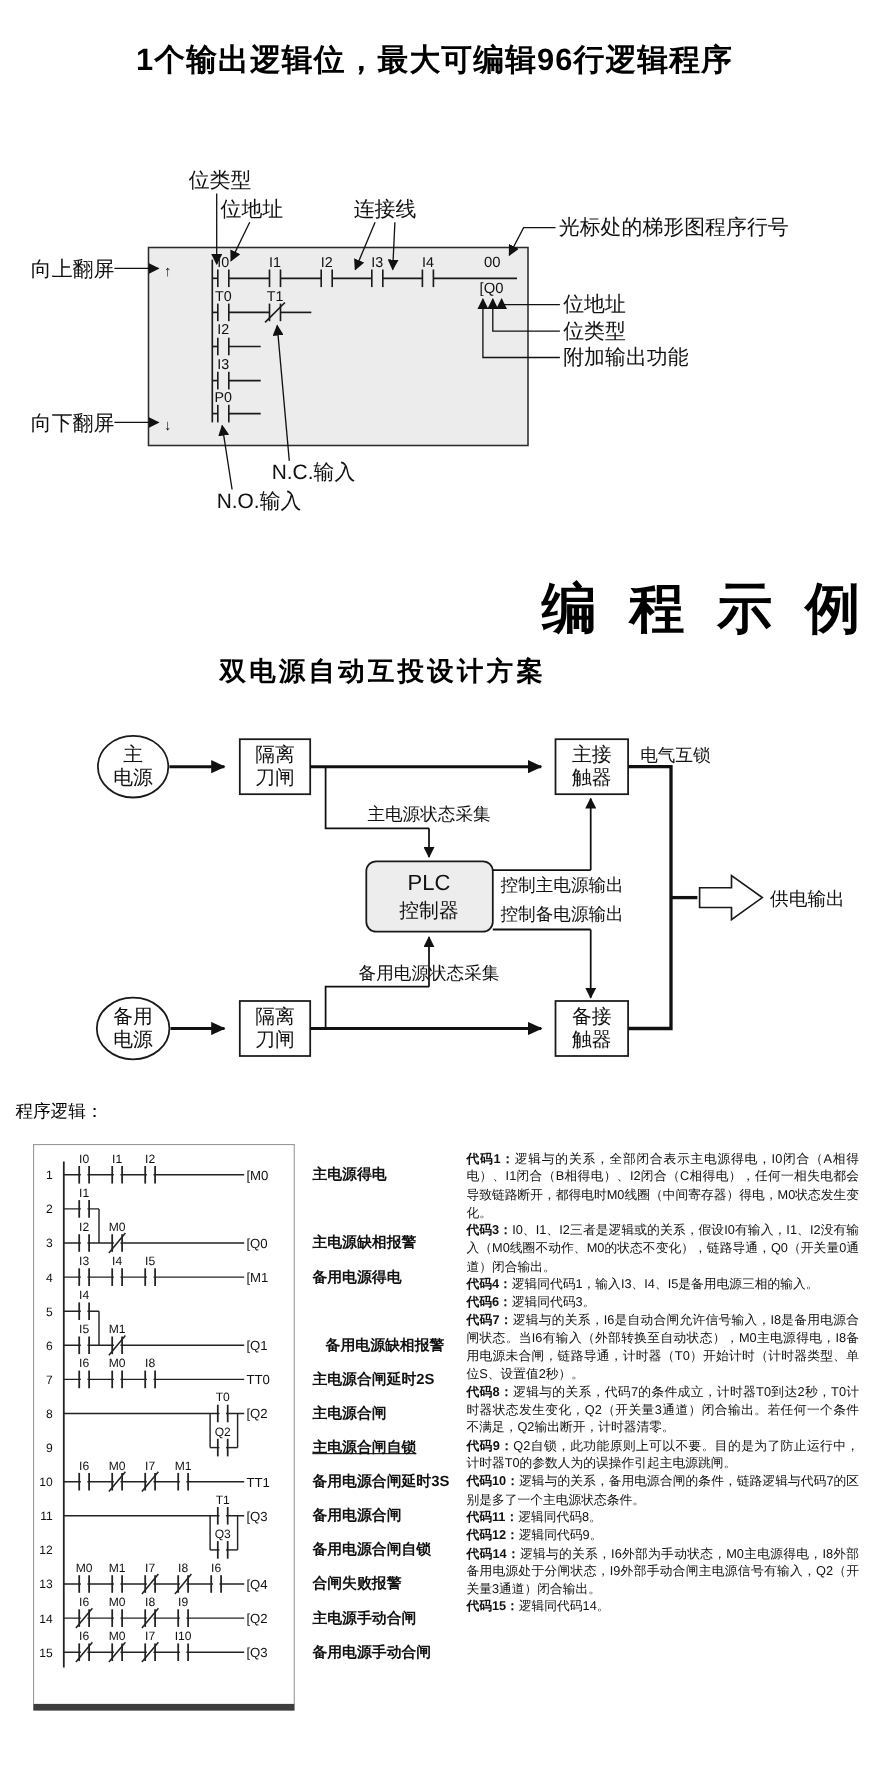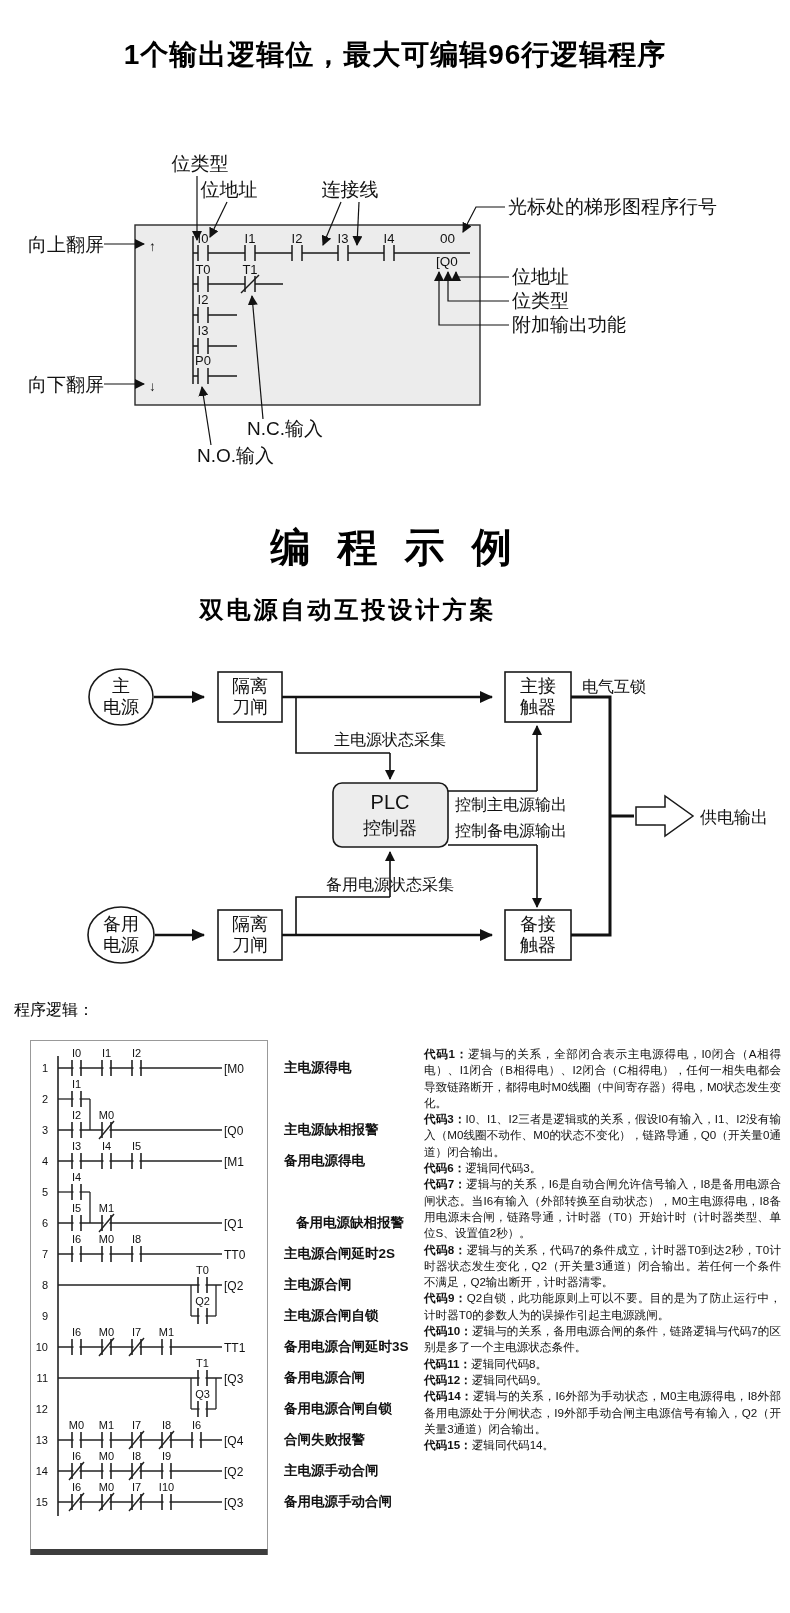--- a/index.html
+++ b/index.html
@@ -6,22 +6,22 @@
   html,body { background:#fff; }
   body {
     width:790px; height:1613px; position:relative; overflow:hidden;
     color:#111; font-family:"Liberation Sans", sans-serif;
   }
   .hdr {
     position:absolute; top:30px; left:0; width:790px; text-align:center;
     font-weight:bold; font-size:28px; line-height:49px; letter-spacing:1px; color:#000;
   }
   .ex-title {
-    position:absolute; top:520px; left:0; width:790px; text-align:center;
-    font-size:40px; font-weight:bold; letter-spacing:8px; color:#000;
+    position:absolute; top:520px; left:0; width:790px; text-align:right;
+    font-size:50px; font-weight:bold; letter-spacing:8px; color:#000;
   }
   .ex-sub {
     position:absolute; top:594px; left:0; width:696px; text-align:center;
     font-size:24px; font-weight:bold; letter-spacing:3px; color:#000;
   }
   .prog-h { position:absolute; left:14px; top:1000px; font-size:16px; color:#000; }
   svg text { fill:#111; font-family:"Liberation Sans", sans-serif; }
   .t19 { font-size:19px; } .t16 { font-size:16px; } .t17 { font-size:17px; }
   .t18 { font-size:18px; } .t20 { font-size:20px; }
   .t13 { font-size:13px; } .t14 { font-size:13.5px; }
@@ -438,32 +438,33 @@
     </g>
 </svg>
 
 <div style="position:absolute;left:284px;top:1040px;width:140px;height:520px;">
     <div class="rung-label" style="top: 19px;">主电源得电</div>
     <div class="rung-label" style="top: 81px;">主电源缺相报警</div>
     <div class="rung-label" style="top: 112px;">备用电源得电</div>
     <div class="rung-label" style="top: 174px; margin-left: 12px;">备用电源缺相报警</div>
     <div class="rung-label" style="top: 205px;">主电源合闸延时2S</div>
     <div class="rung-label" style="top: 236px;">主电源合闸</div>
-    <div class="rung-label" style="top: 267px;">主电源合闸自锁</div>
+    <div class="rung-label" style="top: 267px; text-decoration: underline;">主电源合闸自锁</div>
     <div class="rung-label" style="top: 298px;">备用电源合闸延时3S</div>
     <div class="rung-label" style="top: 329px;">备用电源合闸</div>
     <div class="rung-label" style="top: 360px;">备用电源合闸自锁</div>
     <div class="rung-label" style="top: 391px; text-align: center;">合闸失败报警</div>
     <div class="rung-label" style="top: 422px;">主电源手动合闸</div>
     <div class="rung-label" style="top: 453px;">备用电源手动合闸</div>
   </div>
 
 <div id="codes" style="position:absolute;left:424px;top:1046px;width:357px;">
     <p><b>代码1：</b><span>逻辑与的关系，全部闭合表示主电源得电，I0闭合（A相得电）、I1闭合（B相得电）、I2闭合（C相得电），任何一相失电都会导致链路断开，都得电时M0线圈（中间寄存器）得电，M0状态发生变化。</span></p>
     <p><b>代码3：</b><span>I0、I1、I2三者是逻辑或的关系，假设I0有输入，I1、I2没有输入（M0线圈不动作、M0的状态不变化），链路导通，Q0（开关量0通道）闭合输出。</span></p>
+    <p><b>代码4：</b><span>逻辑同代码1，输入I3、I4、I5是备用电源三相的输入。</span></p>
     <p><b>代码6：</b><span>逻辑同代码3。</span></p>
     <p><b>代码7：</b><span>逻辑与的关系，I6是自动合闸允许信号输入，I8是备用电源合闸状态。当I6有输入（外部转换至自动状态），M0主电源得电，I8备用电源未合闸，链路导通，计时器（T0）开始计时（计时器类型、单位S、设置值2秒）。</span></p>
     <p><b>代码8：</b><span>逻辑与的关系，代码7的条件成立，计时器T0到达2秒，T0计时器状态发生变化，Q2（开关量3通道）闭合输出。若任何一个条件不满足，Q2输出断开，计时器清零。</span></p>
     <p><b>代码9：</b><span>Q2自锁，此功能原则上可以不要。目的是为了防止运行中，计时器T0的参数人为的误操作引起主电源跳闸。</span></p>
     <p><b>代码10：</b><span>逻辑与的关系，备用电源合闸的条件，链路逻辑与代码7的区别是多了一个主电源状态条件。</span></p>
     <p><b>代码11：</b><span>逻辑同代码8。</span></p>
     <p><b>代码12：</b><span>逻辑同代码9。</span></p>
     <p><b>代码14：</b><span>逻辑与的关系，I6外部为手动状态，M0主电源得电，I8外部备用电源处于分闸状态，I9外部手动合闸主电源信号有输入，Q2（开关量3通道）闭合输出。</span></p>
     <p><b>代码15：</b><span>逻辑同代码14。</span></p>
   </div>

